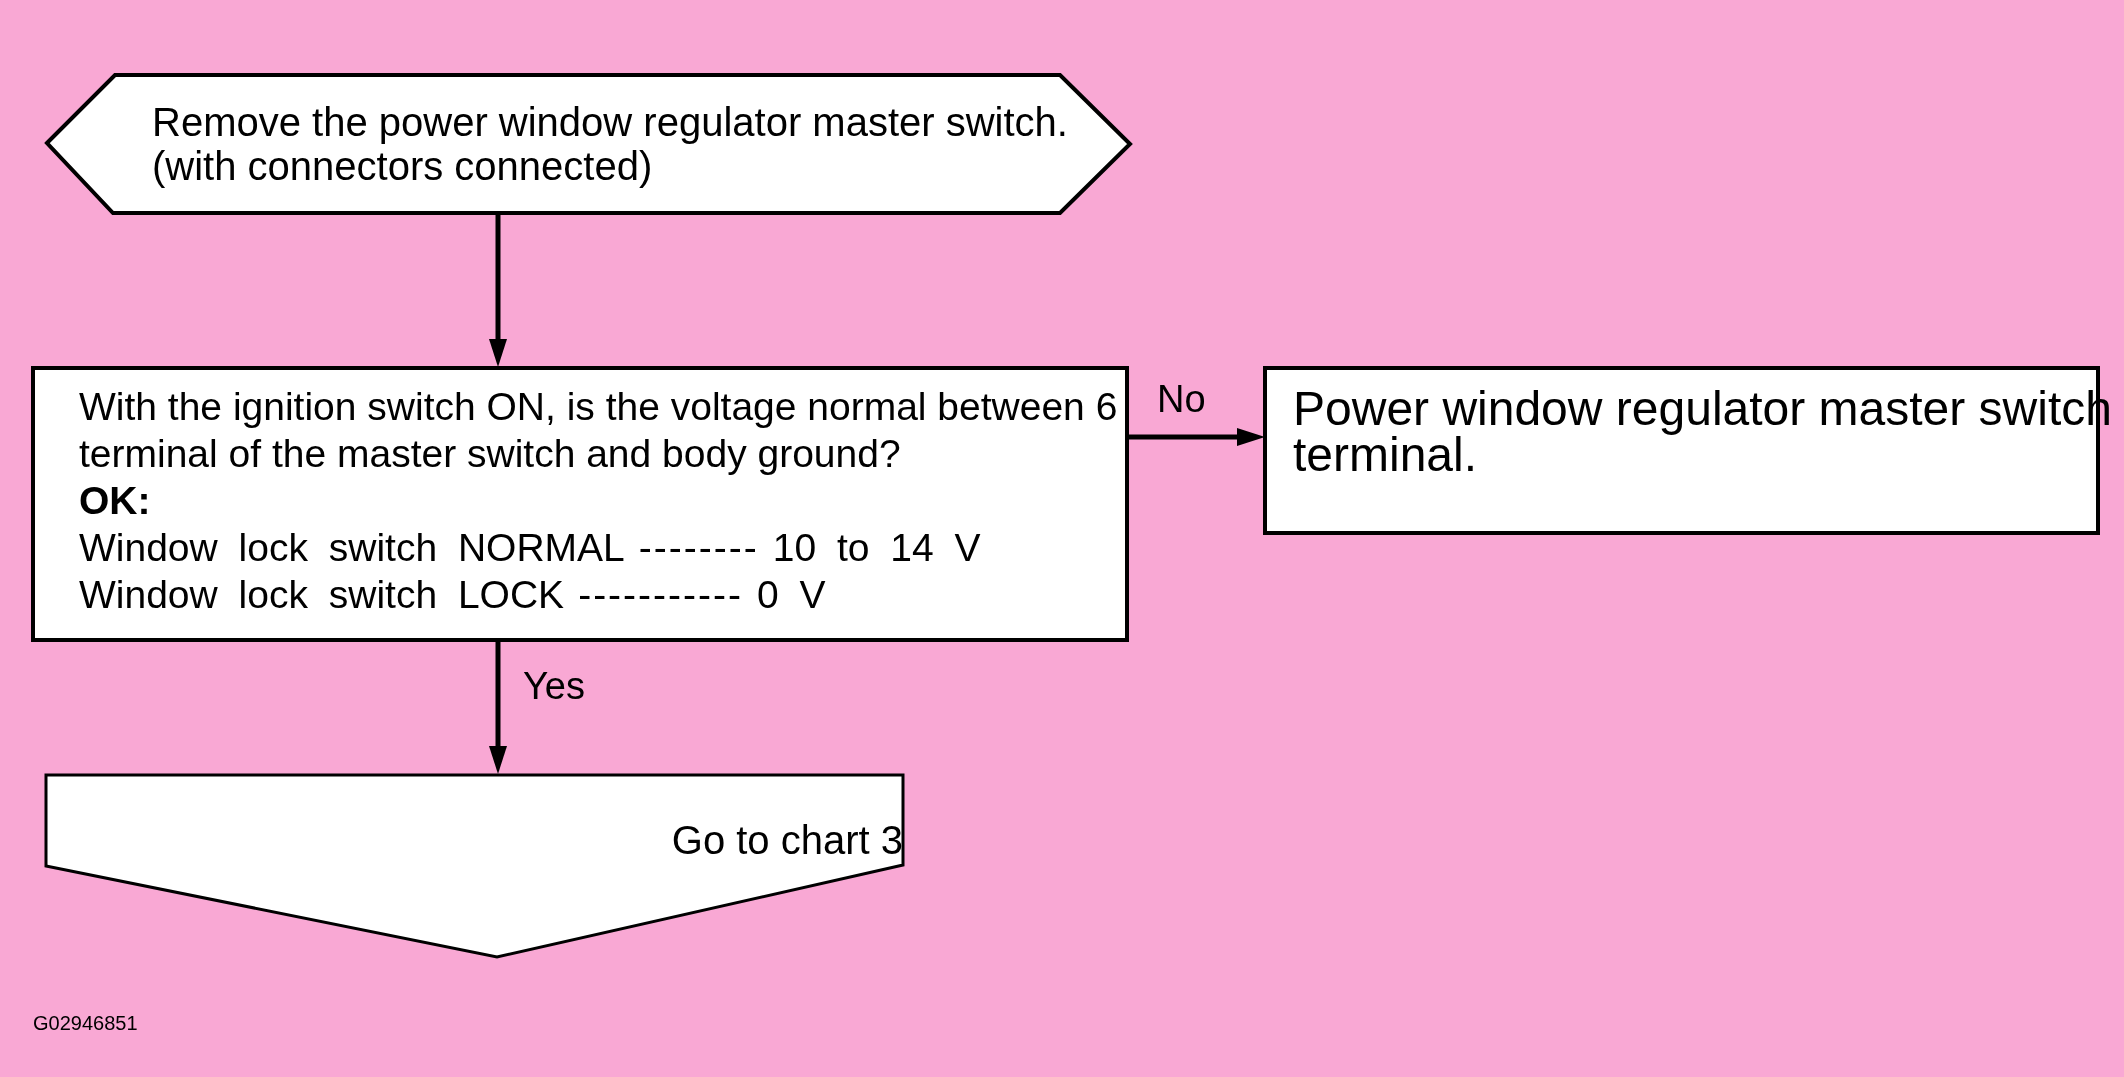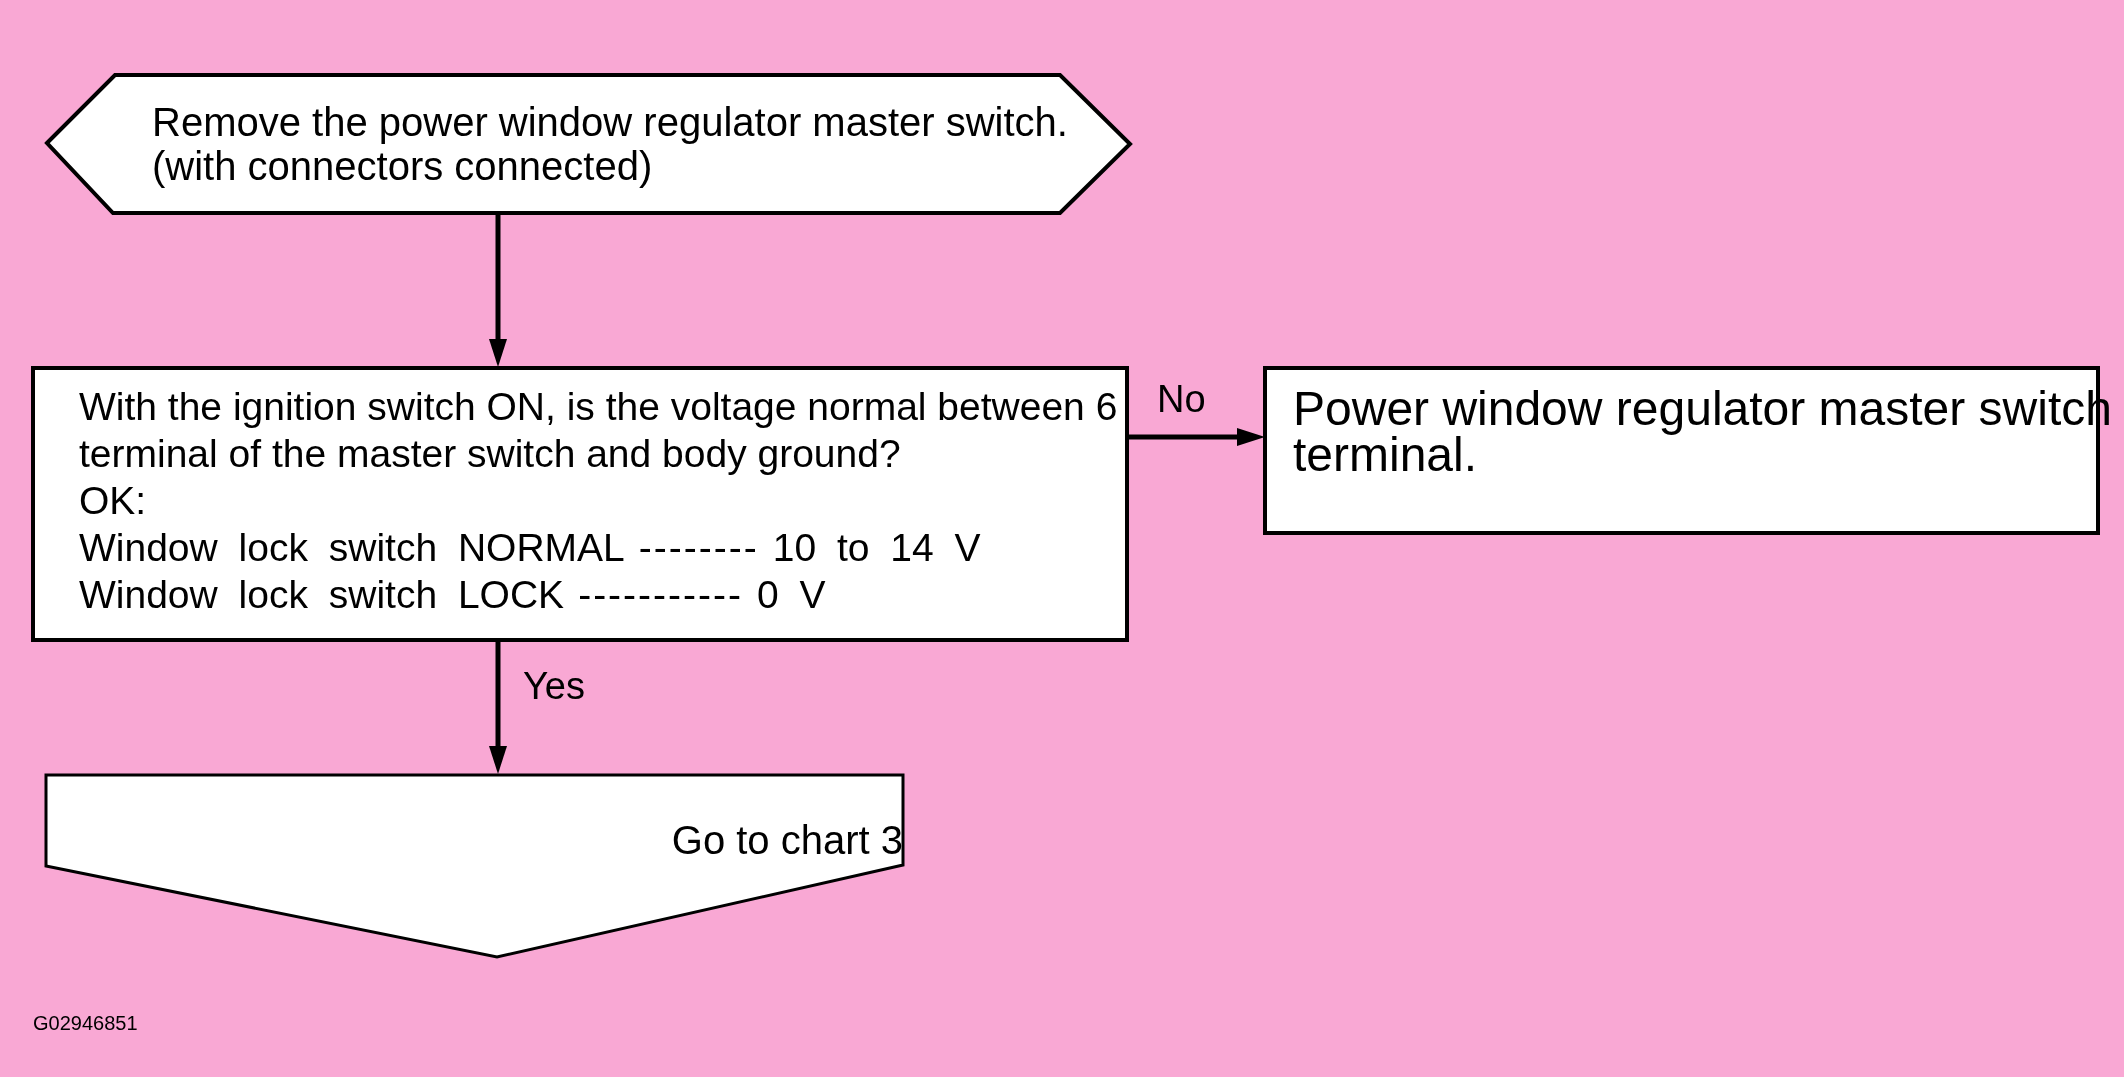--- a/index.html
+++ b/index.html
@@ -16,21 +16,21 @@
   .txt { position: absolute; white-space: nowrap; }
 
   .start-text {
     left: 152px; top: 100px;
     font-size: 40px; line-height: 44px;
   }
   .question-text {
     left: 55px; top: 383px;
     font-size: 39px; line-height: 47px; margin-left: 24px;
   }
-  .bold-line { font-weight: 400; }
+  .bold-line { font-weight: 700; }
   .measure { word-spacing: 10px; }
   .dashes { letter-spacing: 2px; margin: 0 14px; }
 
   .branch-label { font-size: 38px; }
   .no-label  { left: 1157px; top: 378px; }
   .yes-label { left: 523px;  top: 665px; }
 
   .result-text {
     left: 1293px; top: 386px;
     font-size: 48px; line-height: 46px;

